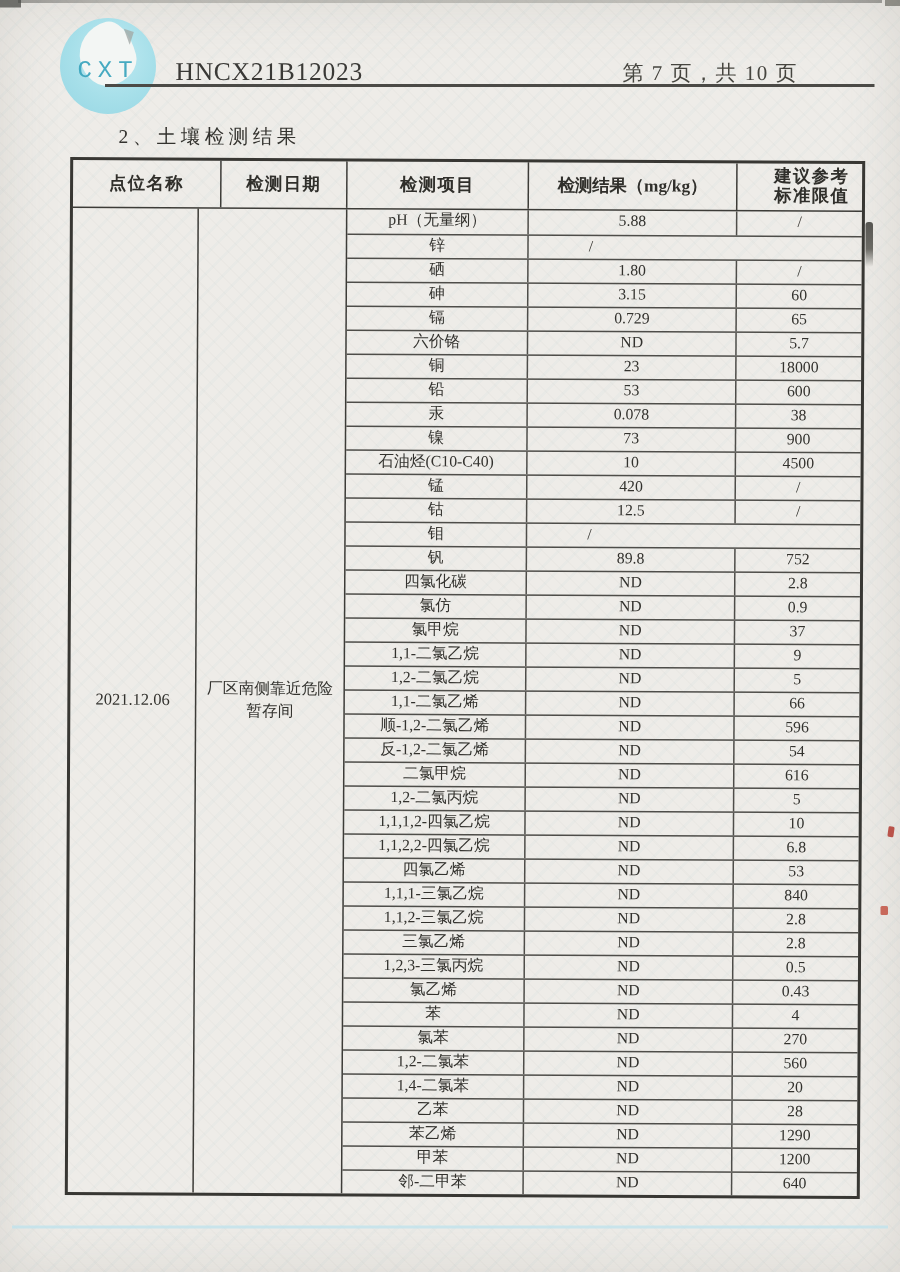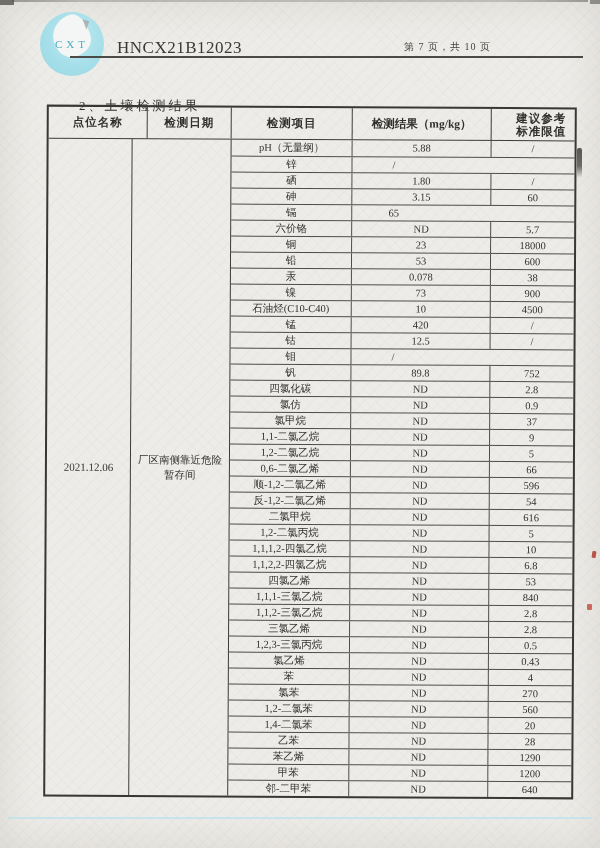--- a/index.html
+++ b/index.html
@@ -28,27 +28,27 @@
     border-radius:62% 38% 55% 45% / 52% 62% 38% 48%;
     transform:rotate(-14deg);
   }
   .logo .swan-notch{
     position:absolute;left:41px;top:8px;width:0;height:0;
     border-left:7px solid transparent;border-top:9px solid #a3aaa8;
     transform:rotate(18deg);opacity:.8;
   }
   .logo .logo-text{
     position:absolute;left:0;right:0;top:26px;text-align:center;
-    font-family:Liberation Serif, serif;
-    font-size:11px;letter-spacing:4px;color:rgba(60,165,190,0.95);
+    font-family:Liberation Mono, monospace;
+    font-size:16px;letter-spacing:4px;color:rgba(60,165,190,0.95);
   }
   .doc-number{position:absolute;left:117px;top:38px;font-size:17px;letter-spacing:.5px;color:#3a3936;}
-  .page-info{position:absolute;left:404px;top:40px;font-size:10px;letter-spacing:1px;color:#46453f;}
+  .page-info{position:absolute;left:415px;top:40px;font-size:14px;letter-spacing:1px;color:#46453f;}
   .header-rule{position:absolute;left:70px;top:56px;width:513px;height:1.5px;background:#4b4a46;}
-  .section-title{position:absolute;left:79px;top:82px;font-size:13px;letter-spacing:3px;color:#33322e;margin-top:15px;}
+  .section-title{position:absolute;left:79px;top:82px;font-size:13px;letter-spacing:3px;color:#33322e;}
   
   .table{
     position:absolute;left:45px;top:106px;width:530px;height:692px;
     box-sizing:border-box;border:2px solid #383733;
     transform:rotate(0.3deg);
     background:transparent;
   }
   .table *{box-sizing:border-box;}
   .thead{display:flex;height:32px;border-bottom:1.5px solid #3d3c38;}
   .th{
@@ -148,20 +148,21 @@
           </div>
 
           <div class="row">
             <div class="cell c-item">砷</div>
             <div class="cell c-result">3.15</div>
             <div class="cell c-limit">60</div>
           </div>
 
           <div class="row">
             <div class="cell c-item">镉</div>
+            <div class="cell c-result">0.729</div>
             <div class="cell c-limit">65</div>
           </div>
 
           <div class="row">
             <div class="cell c-item">六价铬</div>
             <div class="cell c-result">ND</div>
             <div class="cell c-limit">5.7</div>
           </div>
 
           <div class="row">
@@ -241,21 +242,21 @@
             <div class="cell c-limit">9</div>
           </div>
 
           <div class="row">
             <div class="cell c-item">1,2-二氯乙烷</div>
             <div class="cell c-result">ND</div>
             <div class="cell c-limit">5</div>
           </div>
 
           <div class="row">
-            <div class="cell c-item">0,6-二氯乙烯</div>
+            <div class="cell c-item">1,1-二氯乙烯</div>
             <div class="cell c-result">ND</div>
             <div class="cell c-limit">66</div>
           </div>
 
           <div class="row">
             <div class="cell c-item">顺-1,2-二氯乙烯</div>
             <div class="cell c-result">ND</div>
             <div class="cell c-limit">596</div>
           </div>
 

